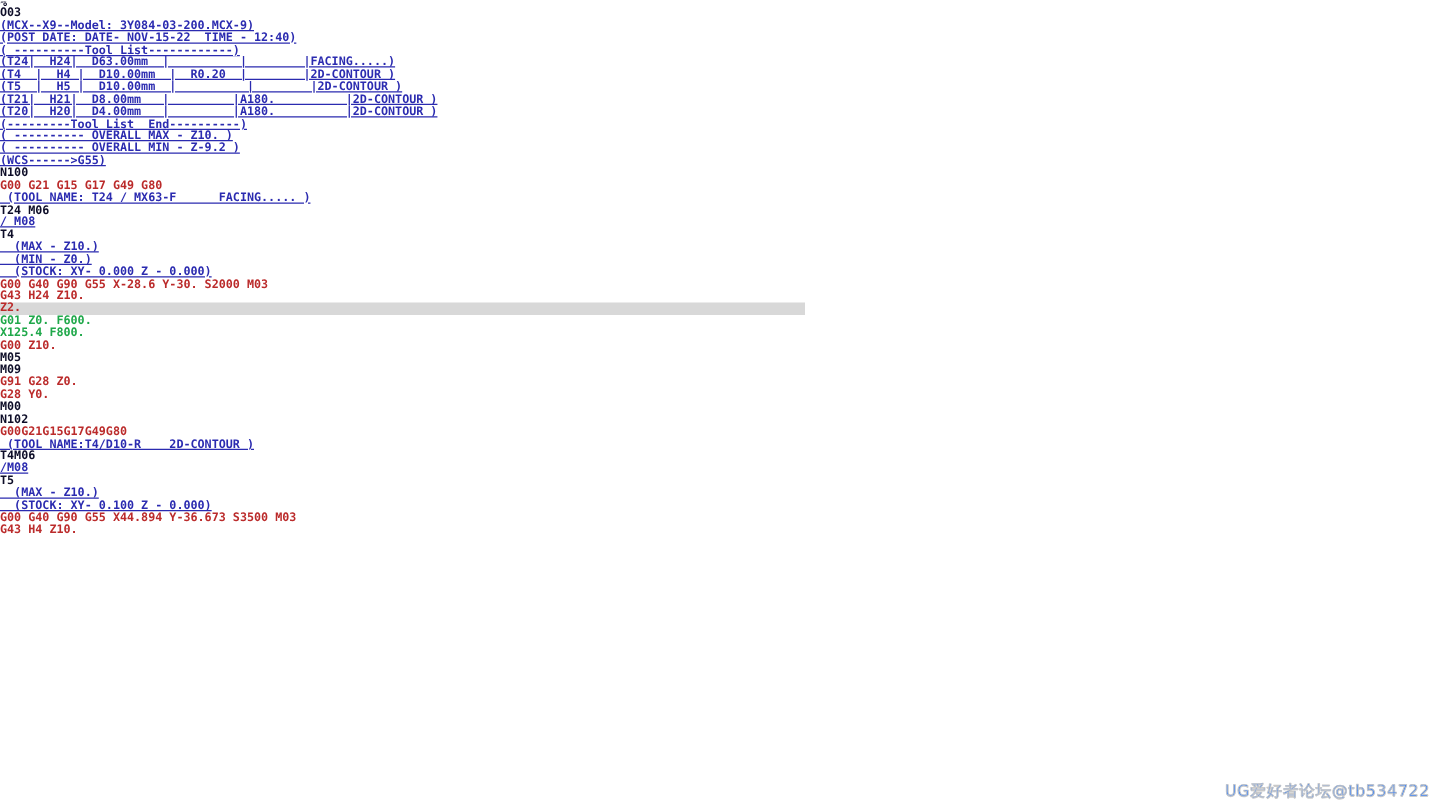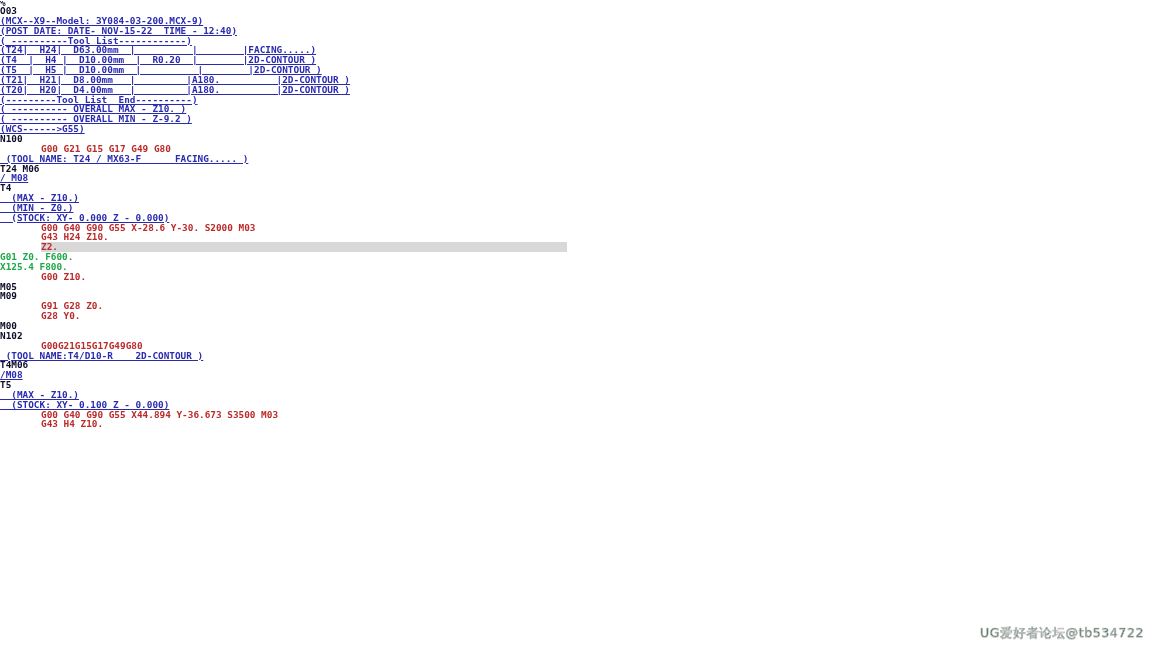--- a/index.html
+++ b/index.html
@@ -32,45 +32,45 @@
     font-size: 9.4px;
     font-weight: bold;
     letter-spacing: 0px;
     white-space: pre;
     font-family: "DejaVu Sans Mono", "Liberation Mono", monospace;
     transform-origin: left center;
   }
 
   
   .c-blue  { color: #2b2bb0; text-decoration: underline; }
-  .c-red   { color: #bb2b2b; margin-left: 41px; }
+  .c-red   { color: #bb2b2b; }
   .c-green { color: #1fa84a; }
   .c-black { color: #0d0d28; }
 
   
   .nc-line.hl {
     background: #d8d8d8;
-    width: 526px;
+    width: 644px;
   }
 
   
   .nc-line.clipped {
     height: 5px;
     line-height: 3px;
     overflow: hidden;
   }
 
   #watermark {
     position: absolute;
     right: 8px;
     bottom: 6px;
     font-family: "DejaVu Sans", "Liberation Sans", sans-serif;
     font-size: 12.5px;
     letter-spacing: 0.6px;
-    color: #14532d;
+    color: #3b82f6;
     -webkit-text-stroke: 0.6px #c9c9c9;
     text-shadow:
       -0.5px 0 #cfcfcf, 0.5px 0 #cfcfcf,
       0 -0.5px #cfcfcf, 0 0.5px #cfcfcf;
     white-space: nowrap;
     user-select: none;
   }
 </style>
 </head>
 <body>

